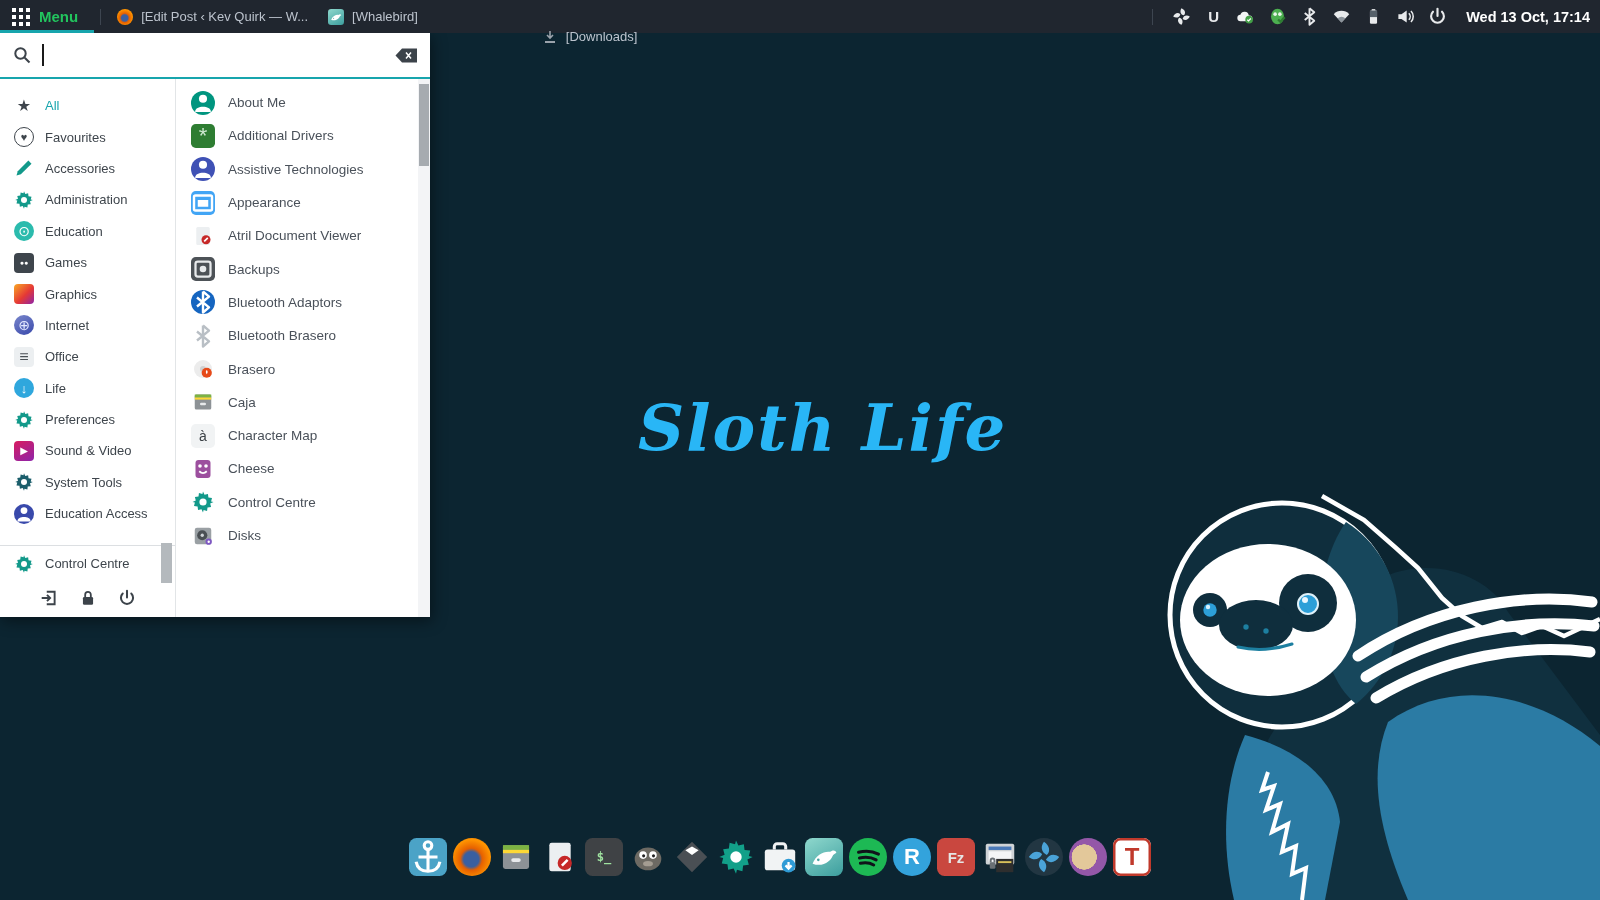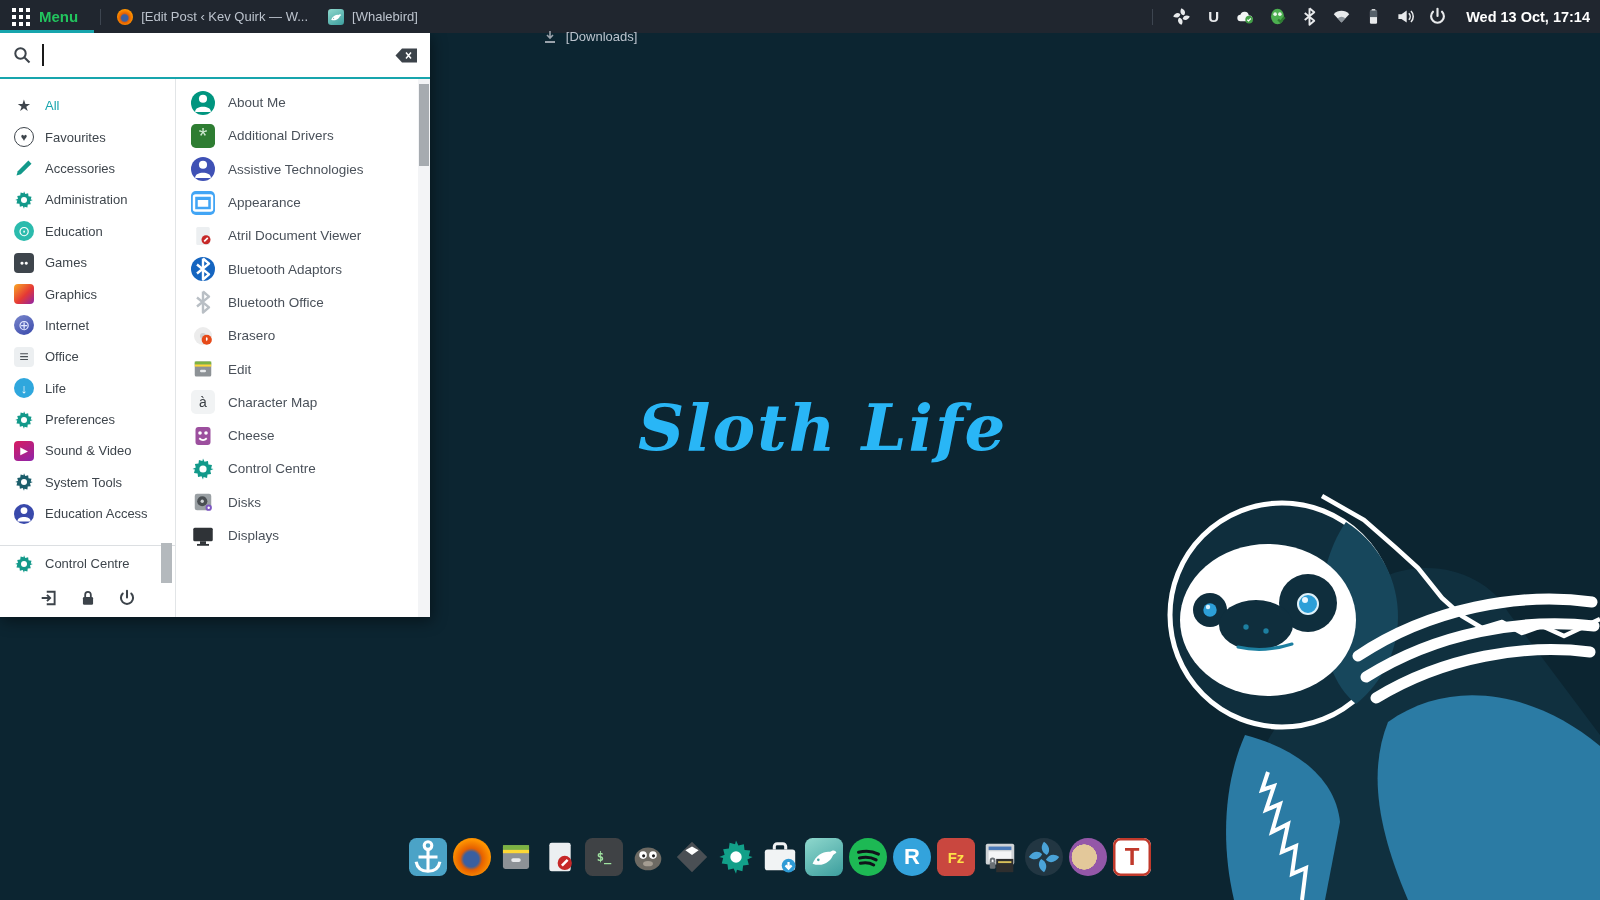--- a/index.html
+++ b/index.html
@@ -381,34 +381,43 @@
             <span class="ic">
               <svg viewBox="0 0 16 16">
                 <rect x="3.5" y="2" width="9" height="12" rx="1" fill="#eceff1"></rect>
                 <circle cx="10" cy="10.5" r="3" fill="#c62828"></circle>
                 <path d="M8.8 11.6l2.4-2.4" stroke="#fff" stroke-width="1.1"></path>
               </svg>
             </span>
             <span>Atril Document Viewer</span>
           </div>
           <div class="app-row">
+            <span class="ic" style="border-radius: 20%; background: rgb(77, 82, 87); color: rgb(232, 234, 236);">
+              <svg viewBox="0 0 16 16">
+                <rect x="3" y="3" width="10" height="10" rx="1.5" fill="none" stroke="currentColor" stroke-width="1.5"></rect>
+                <circle cx="8" cy="8" r="2.2" fill="currentColor"></circle>
+              </svg>
+            </span>
+            <span>Backups</span>
+          </div>
+          <div class="app-row">
             <span class="ic" style="border-radius: 50%; background: rgb(21, 101, 192); color: rgb(255, 255, 255);">
               <svg viewBox="0 0 16 16">
                 <path d="M8 1v14l4-3.4L4 5m0 6 8-6.6L8 1" stroke="currentColor" stroke-width="1.6" fill="none" stroke-linejoin="round"></path>
               </svg>
             </span>
             <span>Bluetooth Adaptors</span>
           </div>
           <div class="app-row">
             <span class="ic" style="color: rgb(185, 191, 197);">
               <svg viewBox="0 0 16 16">
                 <path d="M8 1v14l4-3.4L4 5m0 6 8-6.6L8 1" stroke="currentColor" stroke-width="1.6" fill="none" stroke-linejoin="round"></path>
               </svg>
             </span>
-            <span>Bluetooth Office</span>
+            <span>Bluetooth Brasero</span>
           </div>
           <div class="app-row">
             <span class="ic">
               <svg viewBox="0 0 16 16">
                 <circle cx="8" cy="8" r="6" fill="#ececec"></circle>
                 <circle cx="8" cy="8" r="2" fill="#cfcfcf"></circle>
                 <circle cx="10.5" cy="10.5" r="3.4" fill="#e64a19"></circle>
                 <path d="M10.5 8.6c-1 1-.6 2 0 2.9.6-.9 1-1.9 0-2.9z" fill="#fff"></path>
               </svg>
             </span>
@@ -416,21 +425,21 @@
           </div>
           <div class="app-row">
             <span class="ic">
               <svg viewBox="0 0 16 16">
                 <rect x="2.5" y="3" width="11" height="10" rx="1" fill="#8d9296"></rect>
                 <rect x="2.5" y="3" width="11" height="2" fill="#7cb342"></rect>
                 <rect x="2.5" y="5" width="11" height="1.4" fill="#fdd835"></rect>
                 <rect x="6" y="8.5" width="4" height="1.6" rx=".8" fill="#e8eaec"></rect>
               </svg>
             </span>
-            <span>Edit</span>
+            <span>Caja</span>
           </div>
           <div class="app-row">
             <span class="ic" style="border-radius: 20%; background: rgb(241, 243, 244); color: rgb(59, 64, 69);">
               <span class="gl" style="font-size: 14px;">à</span>
             </span>
             <span>Character Map</span>
           </div>
           <div class="app-row">
             <span class="ic">
               <svg viewBox="0 0 16 16">
@@ -455,30 +464,20 @@
             <span class="ic">
               <svg viewBox="0 0 16 16">
                 <rect x="2.5" y="2.5" width="11" height="11" rx="1.5" fill="#9aa0a4"></rect>
                 <circle cx="7.5" cy="7.5" r="3.4" fill="#4a4f53"></circle>
                 <circle cx="7.5" cy="7.5" r="1.1" fill="#cfd3d6"></circle>
                 <circle cx="11.8" cy="11.8" r="2.1" fill="#7e57c2"></circle>
                 <circle cx="11.8" cy="11.8" r=".8" fill="#fff"></circle>
               </svg>
             </span>
             <span>Disks</span>
-          </div>
-          <div class="app-row">
-            <span class="ic">
-              <svg viewBox="0 0 16 16">
-                <rect x="1.5" y="2.5" width="13" height="9" rx="1" fill="#2f3337"></rect>
-                <rect x="6" y="11.5" width="4" height="1.8" fill="#2f3337"></rect>
-                <rect x="4" y="13.3" width="8" height="1.2" fill="#2f3337"></rect>
-              </svg>
-            </span>
-            <span>Displays</span>
           </div>
         </div>
       <div class="app-scrollbar">
         <div class="app-scroll-thumb"></div>
       </div>
     </div>
   </div>
 </div>
 
 <div class="wallpaper-title" style="color: rgb(41, 182, 246);">Sloth Life</div>
@@ -597,21 +596,21 @@
           <path d="M5 7.5c4-1 7.5-.6 10.5 1M5.5 10.5c3.4-.8 6.3-.4 8.8 1M6 13.3c2.8-.6 5-.3 7 .9" stroke="#10131a" stroke-width="1.6" fill="none" stroke-linecap="round"></path>
         </svg>
       </span>
     </div>
     <div class="dock-item">
       <span class="ic" style="border-radius: 50%; background: rgb(51, 163, 220); color: rgb(255, 255, 255);">
         <span class="gl" style="font-size: 22px; font-weight: bold;">R</span>
       </span>
     </div>
     <div class="dock-item">
-      <span class="ic" style="border-radius: 20%; background: rgb(201, 71, 63); color: #fde047;">
+      <span class="ic" style="border-radius: 20%; background: rgb(201, 71, 63); color: #e5e5e5;">
         <span class="gl" style="font-size: 15px; font-weight: bold;">Fz</span>
       </span>
     </div>
     <div class="dock-item">
       <span class="ic">
         <svg viewBox="0 0 20 20">
           <rect x="2.5" y="3" width="15" height="11" rx="1" fill="#cfd3d6"></rect>
           <rect x="4" y="4.5" width="12" height="1.8" fill="#4a79b8"></rect>
           <rect x="4" y="7" width="12" height="5.5" fill="#f4f5f6"></rect>
           <rect x="8" y="11" width="9" height="7" fill="#2e2e2e"></rect>

